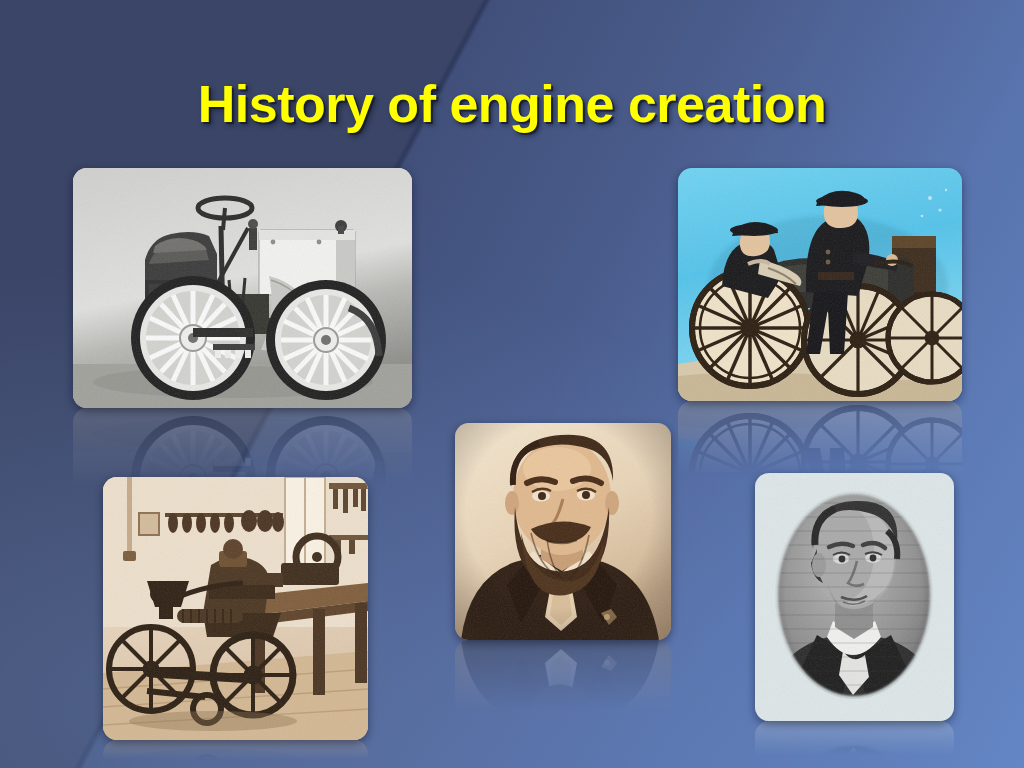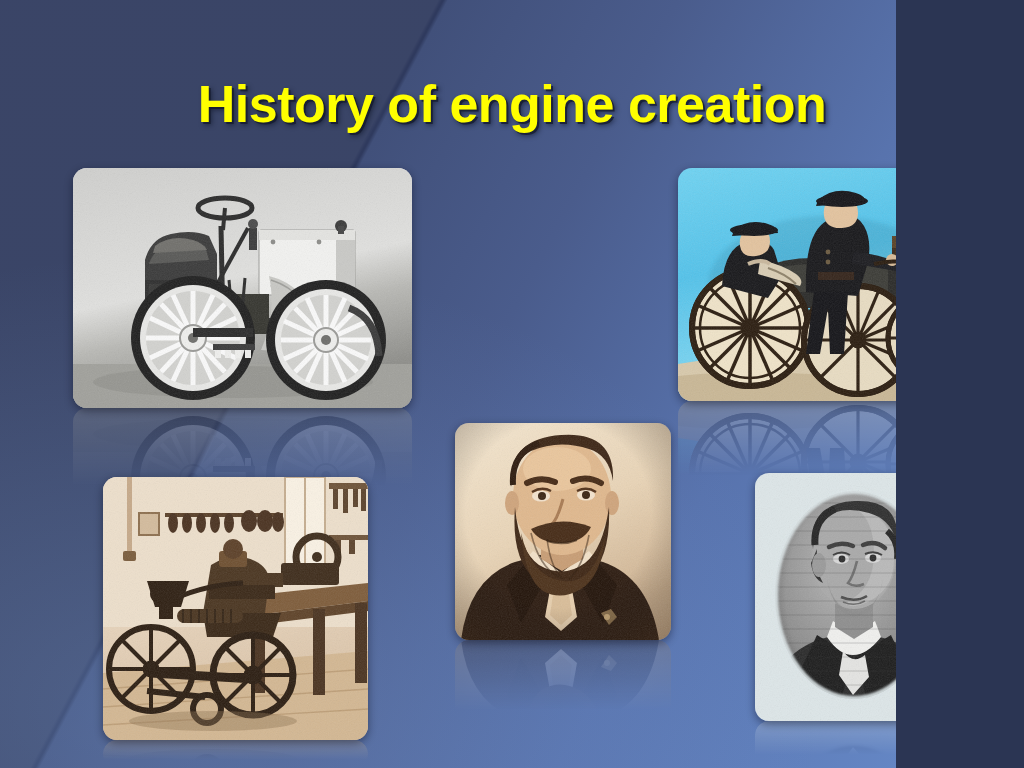--- a/index.html
+++ b/index.html
@@ -9,21 +9,21 @@
   }
   body {
     width: 1024px;
     height: 768px;
     overflow: hidden;
     font-family: "Liberation Sans", sans-serif;
   }
 
   #slide {
     position: relative;
-    width: 896px;
+    width: 1024px;
     height: 768px;
     overflow: hidden;
     background:
       linear-gradient(118deg,
         #2f3a5e 0%,
         #2f3a5e 34%,
         #41507a 34.35%,
         #4a5c8c 52%,
         #5873ad 74%,
         #6486c4 100%);

